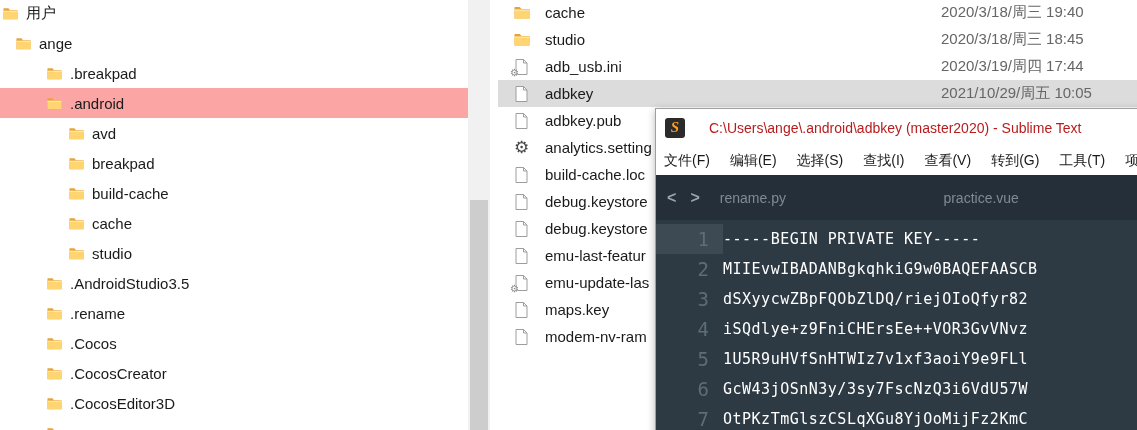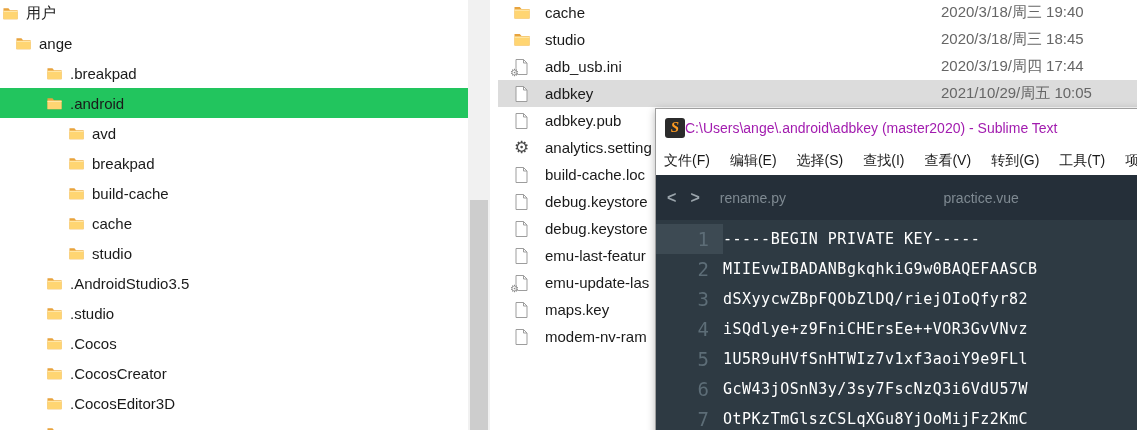--- a/index.html
+++ b/index.html
@@ -3,21 +3,21 @@
 <meta charset="utf-8">
 <style>
   html,body{margin:0;padding:0}
   body{
     width:1137px;height:430px;overflow:hidden;position:relative;
     background:#ffffff;font-family:"Liberation Sans",sans-serif;
   }
   
   .tree{position:absolute;left:0;top:-2px;width:468px;z-index:0}
   .trow{height:30px;display:flex;align-items:center;font-size:15px;color:#1a1a1a;white-space:nowrap}
-  .trow.selected{background:#22c55e}
+  .trow.selected{background:#fca5a5}
   .lvl0{padding-left:3px}.lvl1{padding-left:16px}.lvl2{padding-left:47px}.lvl3{padding-left:69px}
   .ficon{width:15px;height:13px;margin-right:8px;flex:0 0 auto;display:inline-flex}
   .ficon svg{width:15px;height:13px}
   
   .vscroll{position:absolute;left:468px;top:0;width:22px;height:430px;background:#f1f1f1;z-index:0}
   .vthumb{position:absolute;left:2px;top:200px;width:18px;height:230px;background:#cdcdcd}
   
   .files{position:absolute;left:490px;top:-1px;width:647px;z-index:0}
   .frow{height:27px;display:flex;align-items:center;font-size:15px;color:#1a1a1a;position:relative;white-space:nowrap}
   .frow.selected::before{content:"";position:absolute;left:8px;right:0;top:0;bottom:0;background:#dcdcdc;z-index:-1}
@@ -28,21 +28,21 @@
   .fdate{position:absolute;left:451px;color:#666666;font-size:15px}
   .gearchar{font-size:17px;color:#4a4a4a;line-height:1}
   .minigear{position:absolute;left:-3px;bottom:-3px;font-size:10px;color:#8a8a8a;line-height:1;text-shadow:0 0 2px #fff}
   
   .sublime{position:absolute;left:655px;top:108px;width:500px;height:335px;z-index:5;
     border:1px solid #9f9f9f;background:#fff;box-shadow:0 2px 8px rgba(0,0,0,.28)}
   .stitle{height:37px;display:flex;align-items:center;background:#fff}
   .slogo{width:20px;height:20px;margin-left:9px;border-radius:3px;background:#2b2b2b;
     color:#ff9b21;font:italic bold 15px "Liberation Serif",serif;
     display:flex;align-items:center;justify-content:center;flex:0 0 auto}
-  .stext{margin-left:0;font-size:14px;color:#a21caf;white-space:nowrap}
+  .stext{margin-left:24px;font-size:14px;color:#b91c1c;white-space:nowrap}
   .smenu{height:29px;display:flex;align-items:center;background:#fff;font-size:14px;color:#1a1a1a;padding-left:8px}
   .mitem{margin-right:20px;white-space:nowrap}
   .stabs{height:45px;background:#252f39;display:flex;align-items:center}
   .nav{color:#9aa4ab;font-size:16px;font-weight:bold;margin-left:8px;width:16px;text-align:center}
   .stab{width:232px;padding-left:11px;color:#7f8a92;font-size:14px;box-sizing:border-box;white-space:nowrap;margin-left:6px}
   .stab + .stab{margin-left:0}
   .seditor{position:relative;height:222px;background:#2e3a43;padding-top:4px;
     font-family:"DejaVu Sans Mono",monospace;overflow:hidden}
   .crow{display:flex;height:30px}
   .gut{width:67px;height:30px;line-height:30px;text-align:right;padding-right:14px;
@@ -147,21 +147,21 @@
         </svg>
       </span>
     <span>.AndroidStudio3.5</span>
   </div>
   <div class="trow lvl2">
     <span class="ficon">
         <svg>
           <use href="#sym-folder"></use>
         </svg>
       </span>
-    <span>.studio</span>
+    <span>.rename</span>
   </div>
   <div class="trow lvl2">
     <span class="ficon">
         <svg>
           <use href="#sym-folder"></use>
         </svg>
       </span>
     <span>.Cocos</span>
   </div>
   <div class="trow lvl2">

